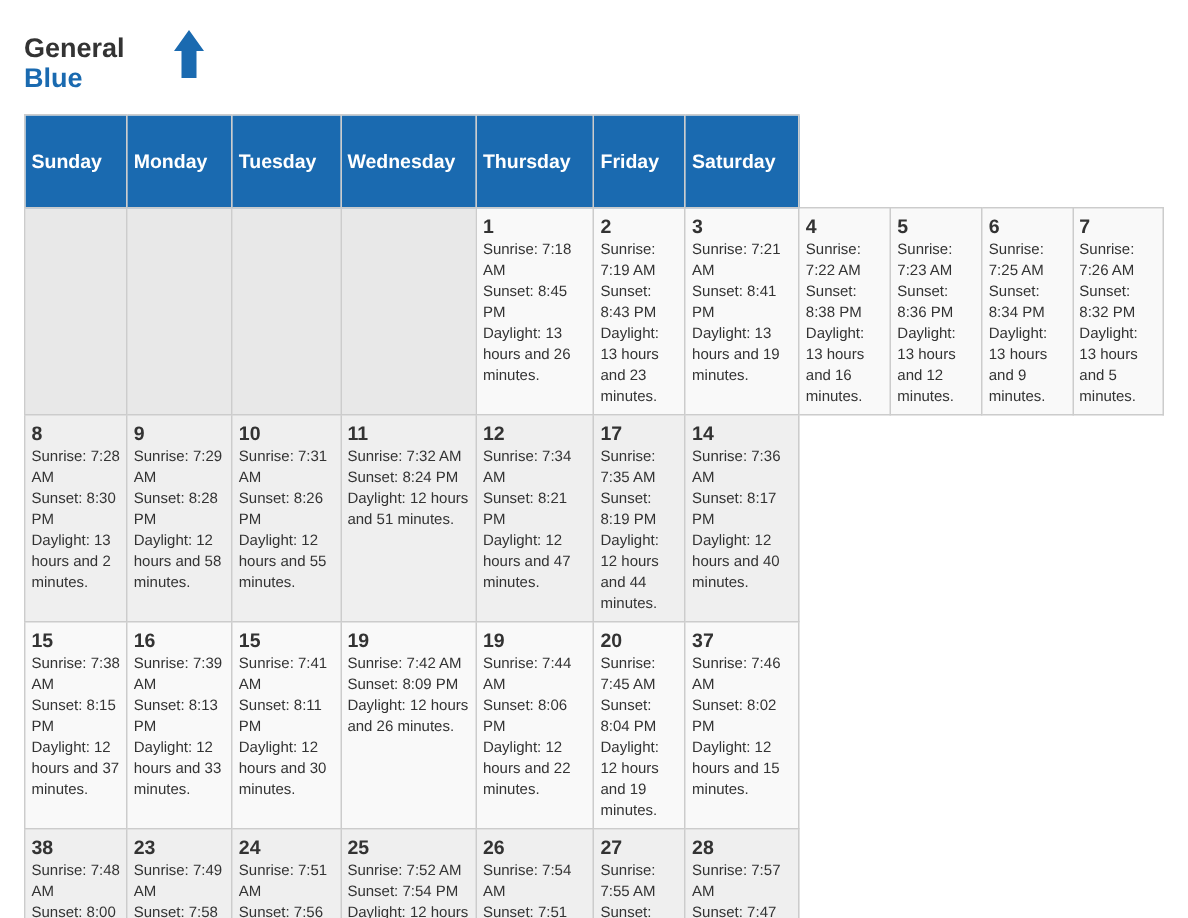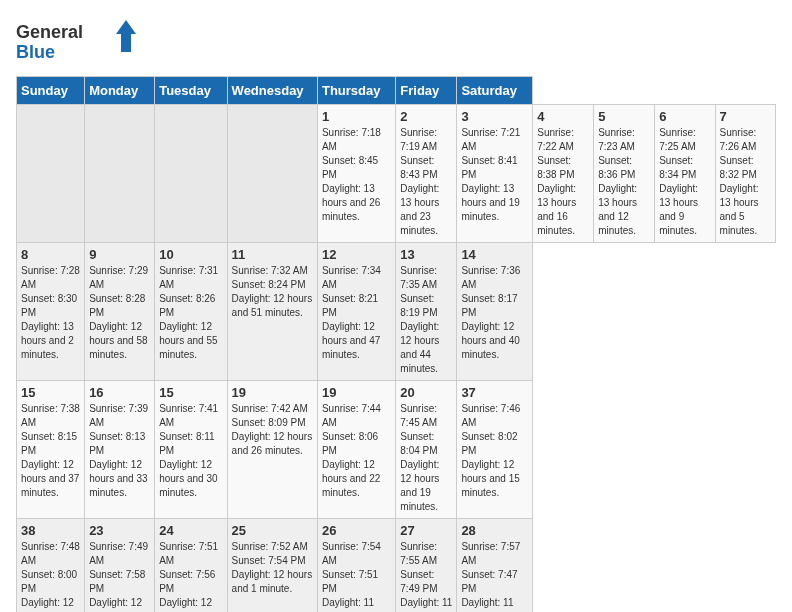--- a/index.html
+++ b/index.html
@@ -34,21 +34,21 @@
       color: #555;
     }
     table {
       width: 100%;
       border-collapse: collapse;
       font-size: 11px;
     }
     thead tr th {
       background-color: #1a6ab0;
       color: #fff;
-      padding: 6px 4px;
+      padding: 23px 4px;
       text-align: left;
       font-size: 13px;
       font-weight: bold;
       border: 1px solid #ccc;
     }
     tbody tr td {
       vertical-align: top;
       border: 1px solid #ccc;
       padding: 4px;
       min-height: 80px;
@@ -155,21 +155,21 @@
         </td>
         <td>
           <span class="day-num">11</span>
           <div class="day-info">Sunrise: 7:32 AM<br>Sunset: 8:24 PM<br>Daylight: 12 hours and 51 minutes.</div>
         </td>
         <td>
           <span class="day-num">12</span>
           <div class="day-info">Sunrise: 7:34 AM<br>Sunset: 8:21 PM<br>Daylight: 12 hours and 47 minutes.</div>
         </td>
         <td>
-          <span class="day-num">13</span>
+          <span class="day-num">17</span>
           <div class="day-info">Sunrise: 7:35 AM<br>Sunset: 8:19 PM<br>Daylight: 12 hours and 44 minutes.</div>
         </td>
         <td>
           <span class="day-num">14</span>
           <div class="day-info">Sunrise: 7:36 AM<br>Sunset: 8:17 PM<br>Daylight: 12 hours and 40 minutes.</div>
         </td>
       </tr>
       <tr>
         <td>
           <span class="day-num">15</span>

